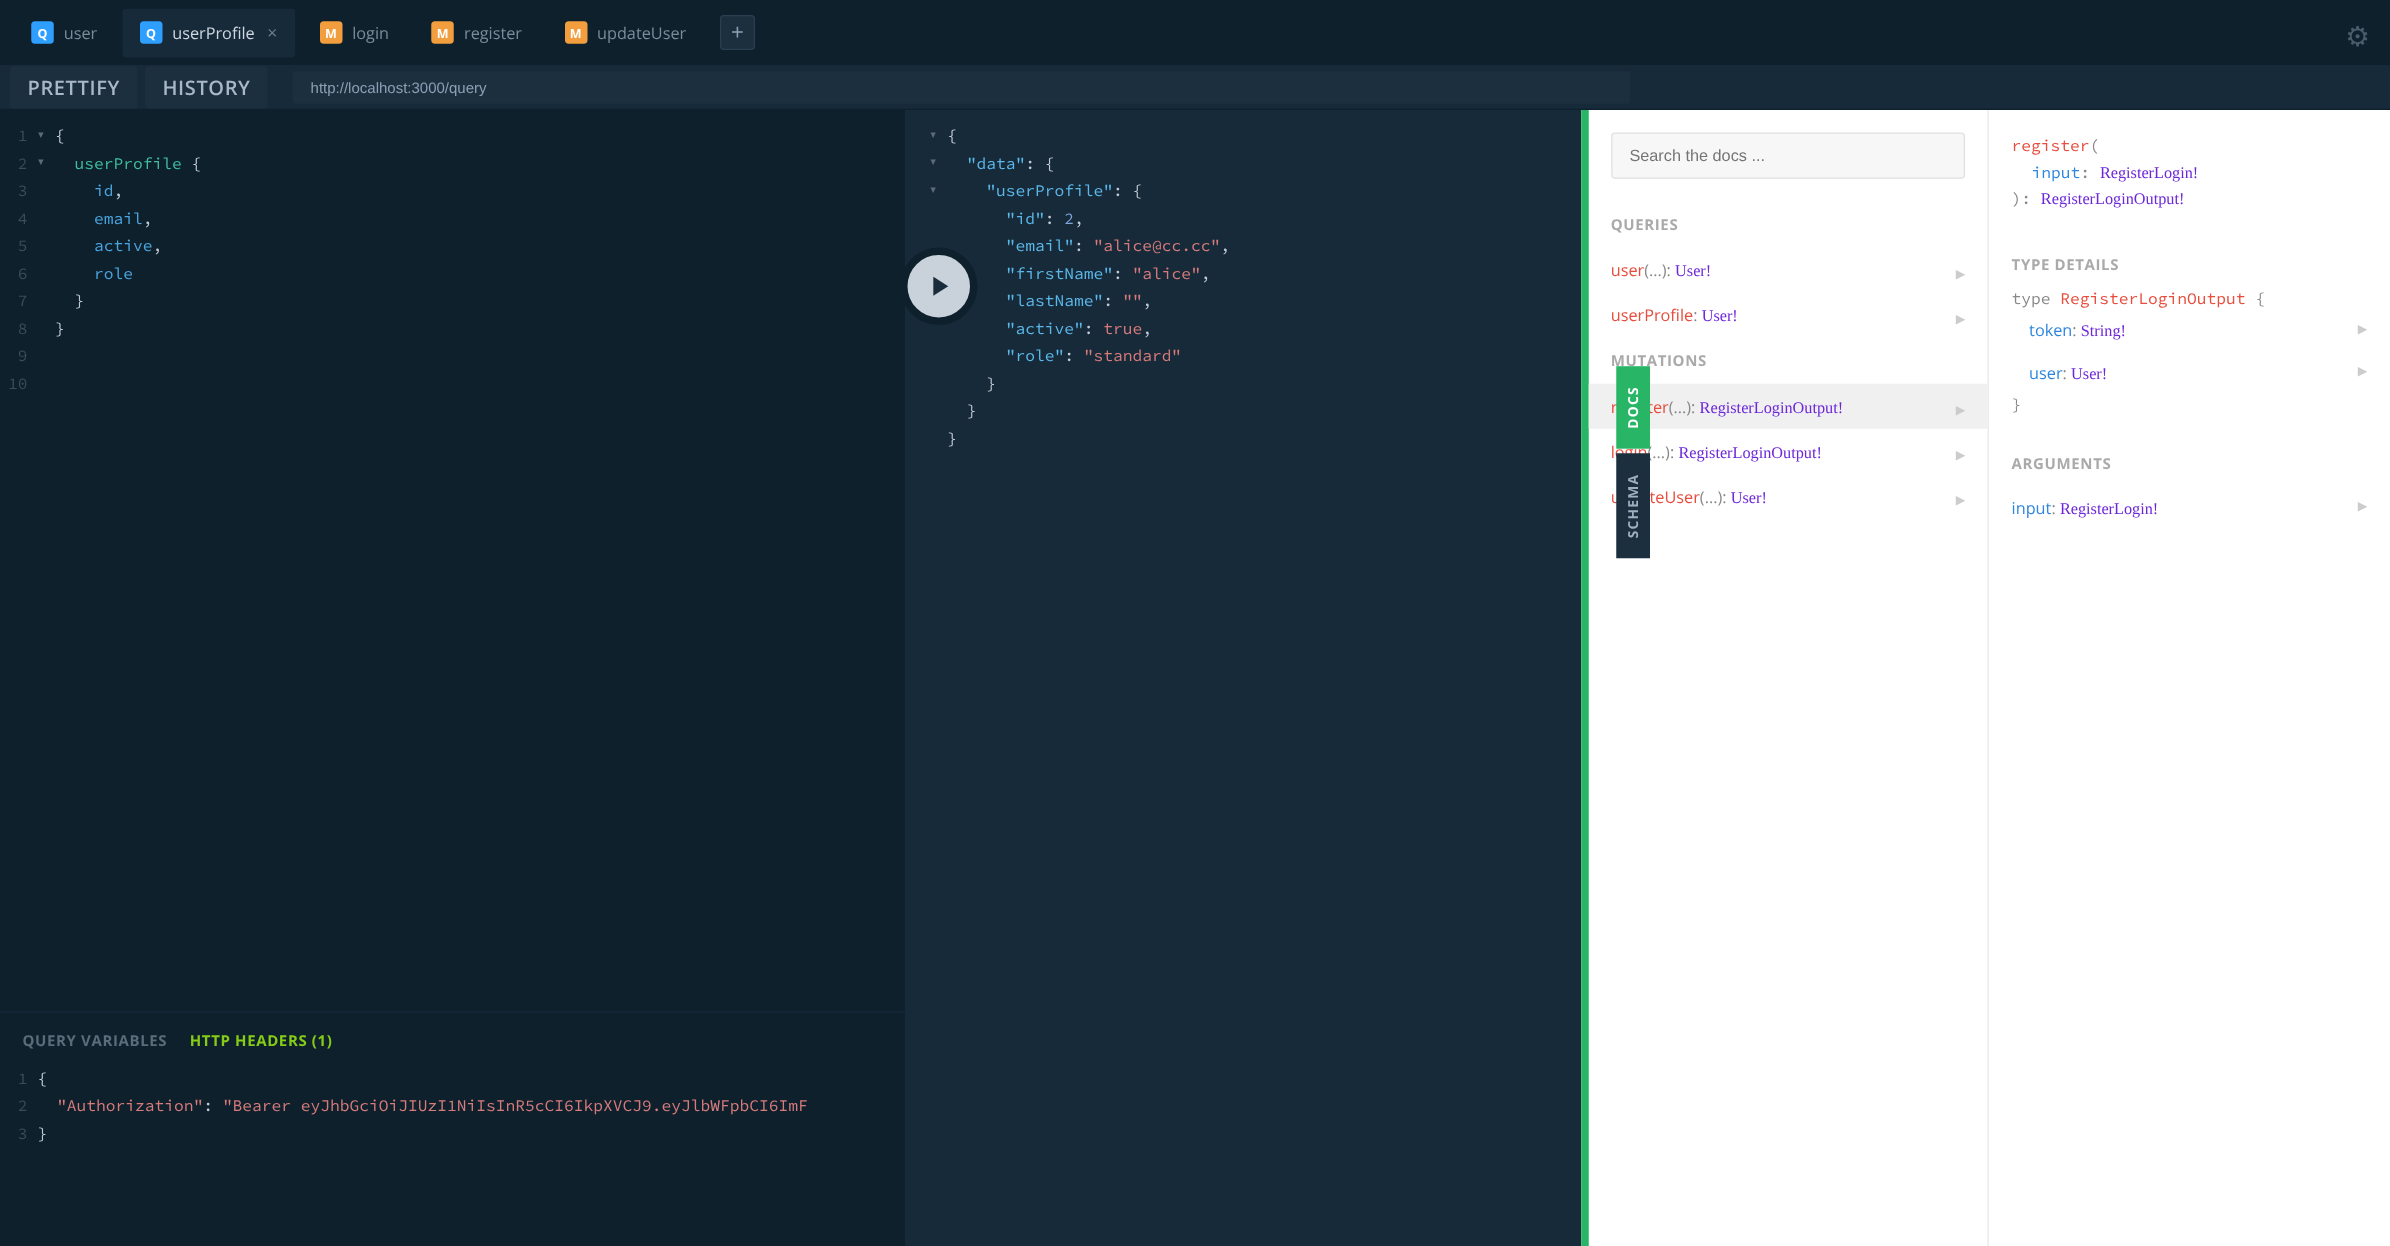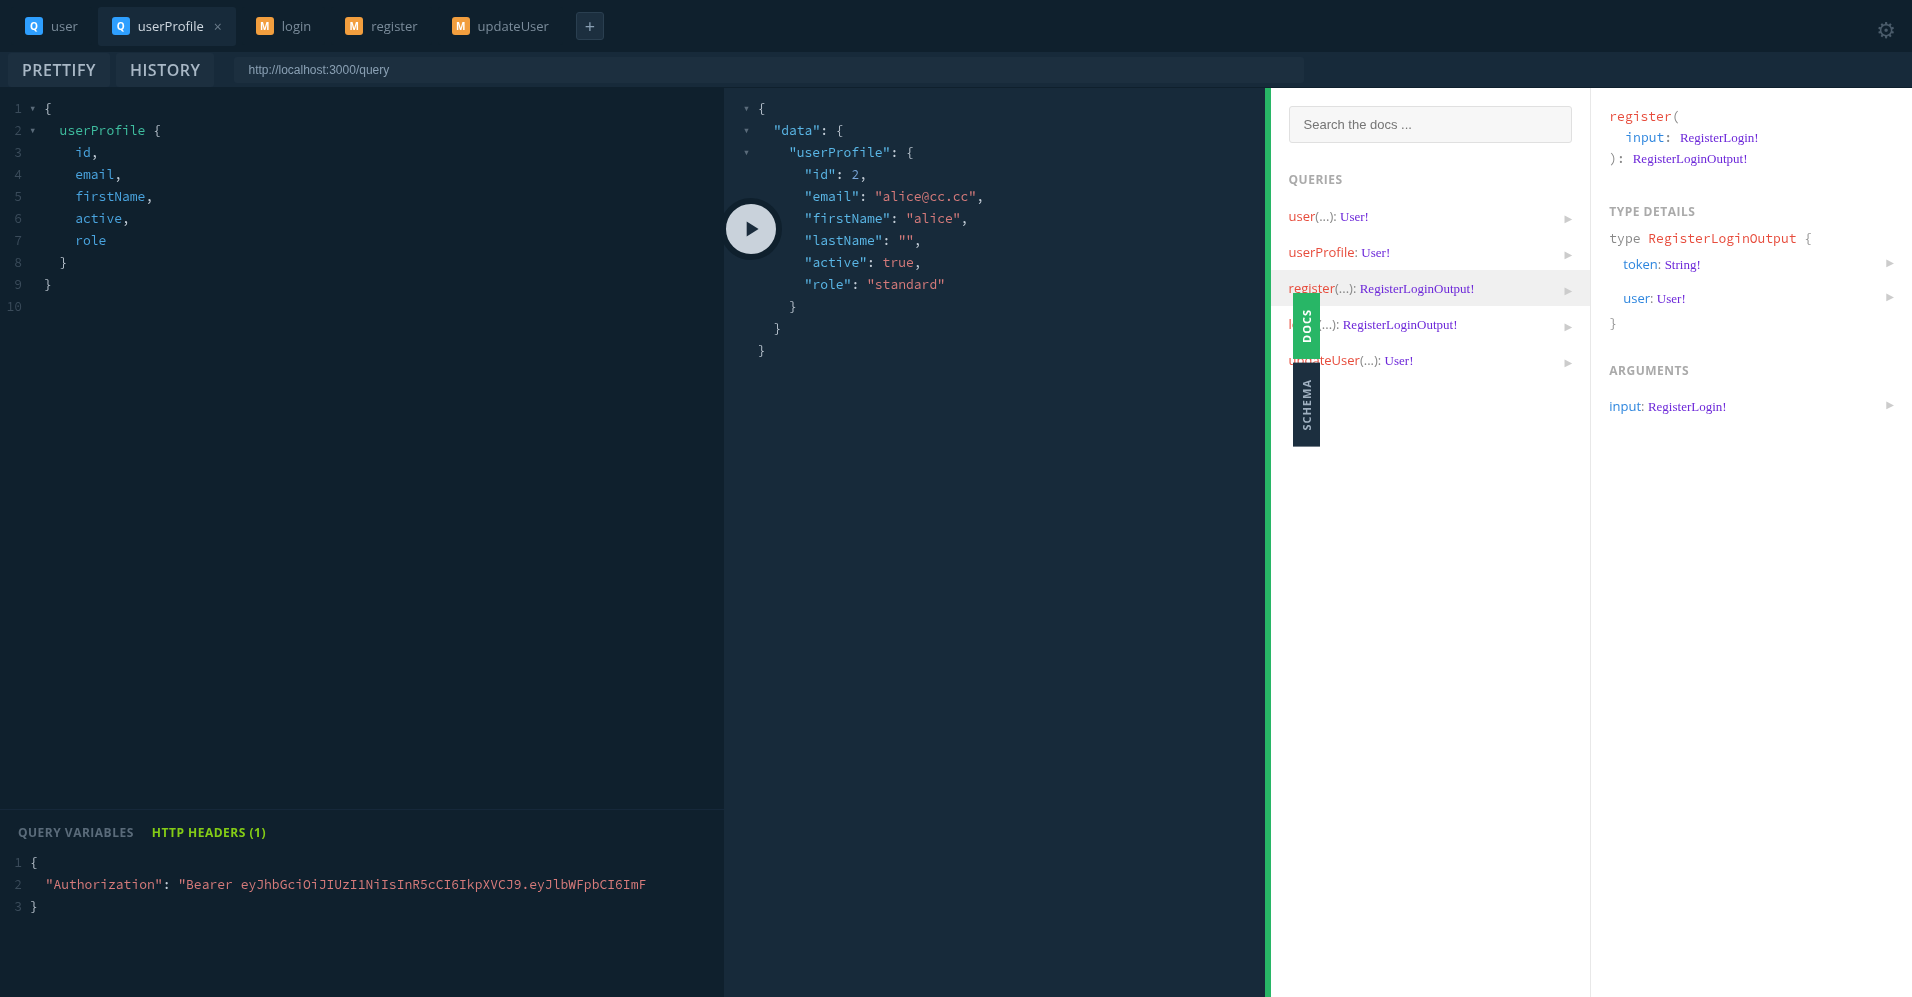--- a/index.html
+++ b/index.html
@@ -359,21 +359,20 @@
             <div></div>
             <div></div>
             <div></div>
             <div></div>
         </div>
         <div class="code-body">
           <div class="code-line"><span class="tok-punc">{</span></div>
           <div class="code-line">  <span class="tok-keyword">userProfile</span> <span class="tok-punc">{</span></div>
           <div class="code-line">    <span class="tok-prop">id</span><span class="tok-punc">,</span></div>
           <div class="code-line">    <span class="tok-prop">email</span><span class="tok-punc">,</span></div>
-          <div class="code-line">    <span class="tok-prop">firstName</span><span class="tok-punc">,</span></div>
           <div class="code-line">    <span class="tok-prop">active</span><span class="tok-punc">,</span></div>
           <div class="code-line">    <span class="tok-prop">role</span></div>
           <div class="code-line">  <span class="tok-punc">}</span></div>
           <div class="code-line"><span class="tok-punc">}</span></div>
         </div>
       </div>
 
       <div class="var-panel">
         <div class="var-tabs">
           <div class="var-tab">QUERY VARIABLES</div>
@@ -443,20 +442,21 @@
         </div>
         <div class="docs-section-title">QUERIES</div>
         <div class="docs-item">
           <span><span class="fn-name">user</span><span class="fn-args">(...)</span><span class="fn-args">: </span><span class="fn-type">User!</span></span>
           <span class="chev">▶</span>
         </div>
         <div class="docs-item">
           <span><span class="fn-name">userProfile</span><span class="fn-args">: </span><span class="fn-type">User!</span></span>
           <span class="chev">▶</span>
         </div>
+        <div class="docs-section-title">MUTATIONS</div>
         <div class="docs-item selected">
           <span><span class="fn-name">register</span><span class="fn-args">(...)</span><span class="fn-args">: </span><span class="fn-type">RegisterLoginOutput!</span></span>
           <span class="chev">▶</span>
         </div>
         <div class="docs-item">
           <span><span class="fn-name">login</span><span class="fn-args">(...)</span><span class="fn-args">: </span><span class="fn-type">RegisterLoginOutput!</span></span>
           <span class="chev">▶</span>
         </div>
         <div class="docs-item">
           <span><span class="fn-name">updateUser</span><span class="fn-args">(...)</span><span class="fn-args">: </span><span class="fn-type">User!</span></span>

